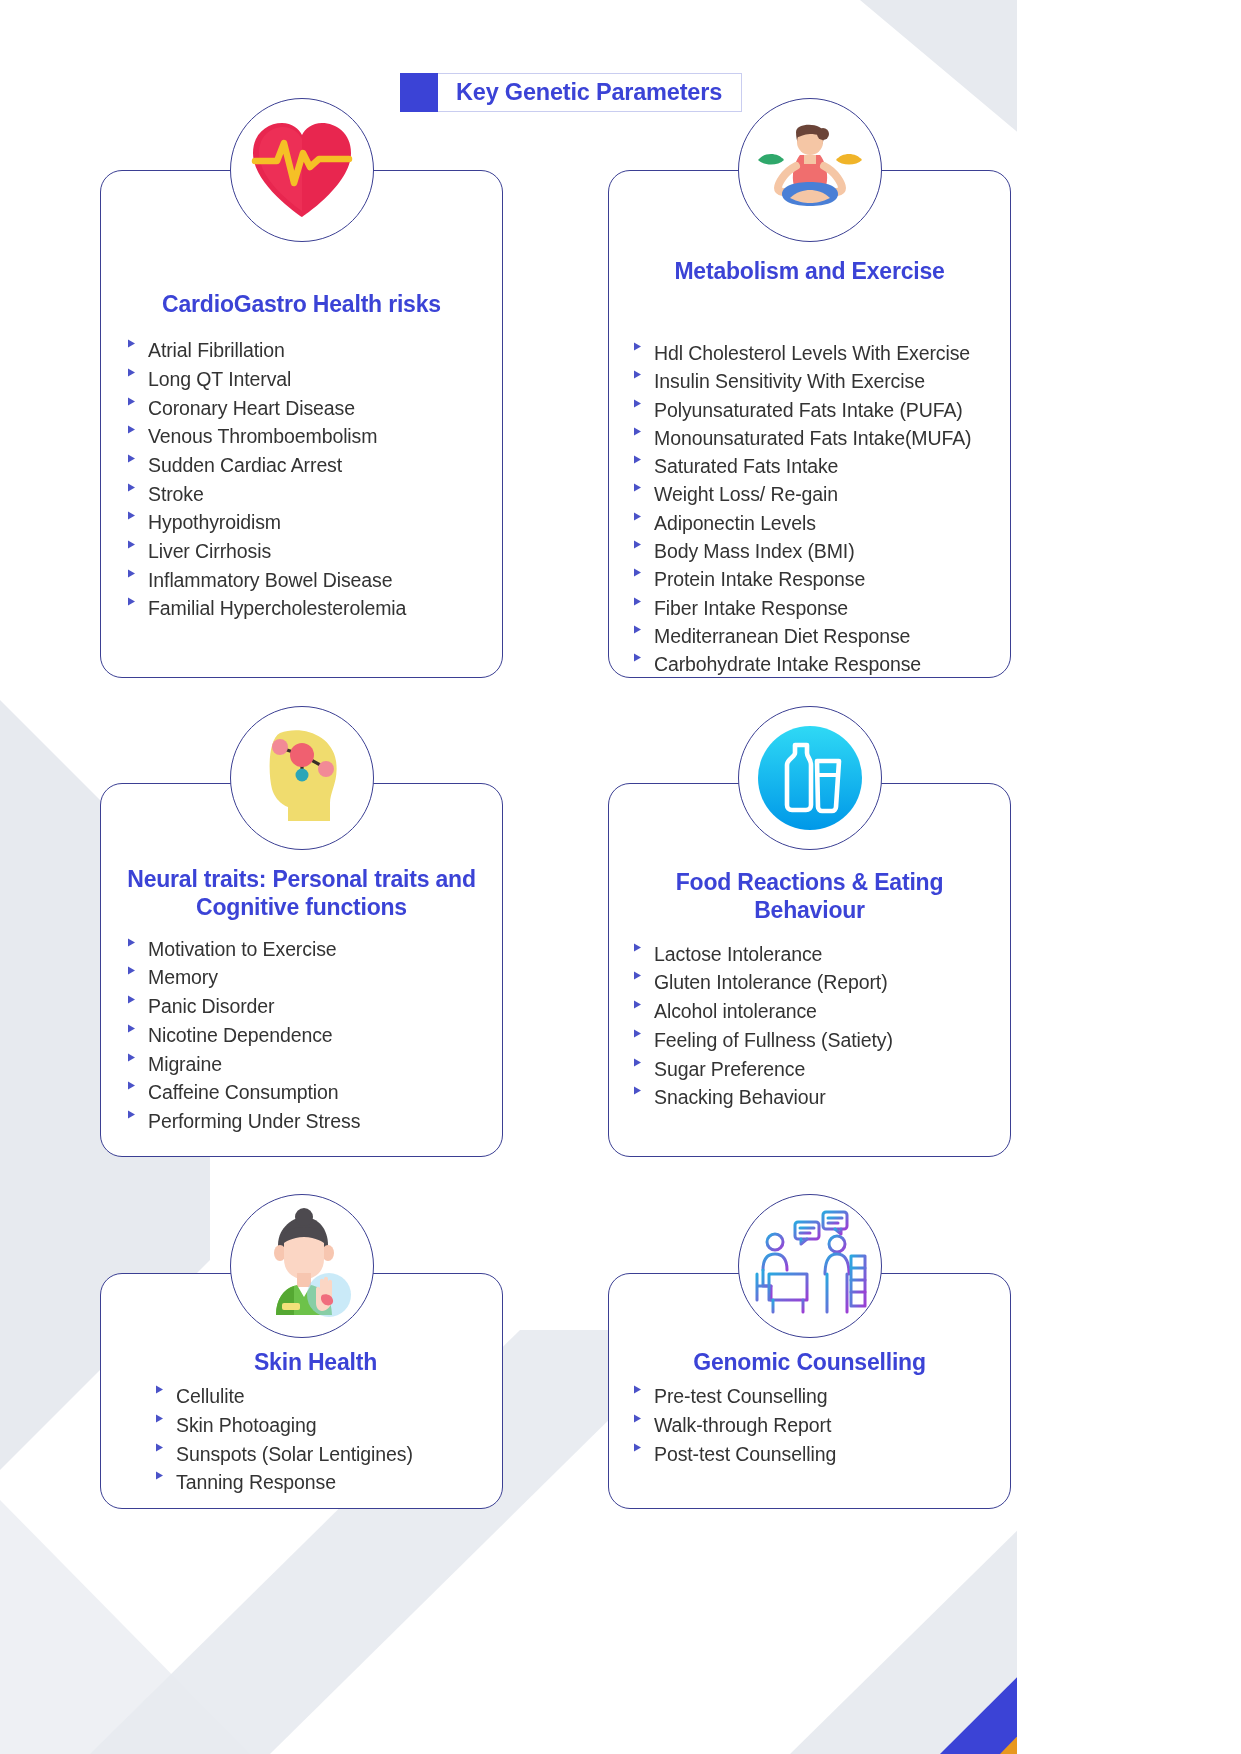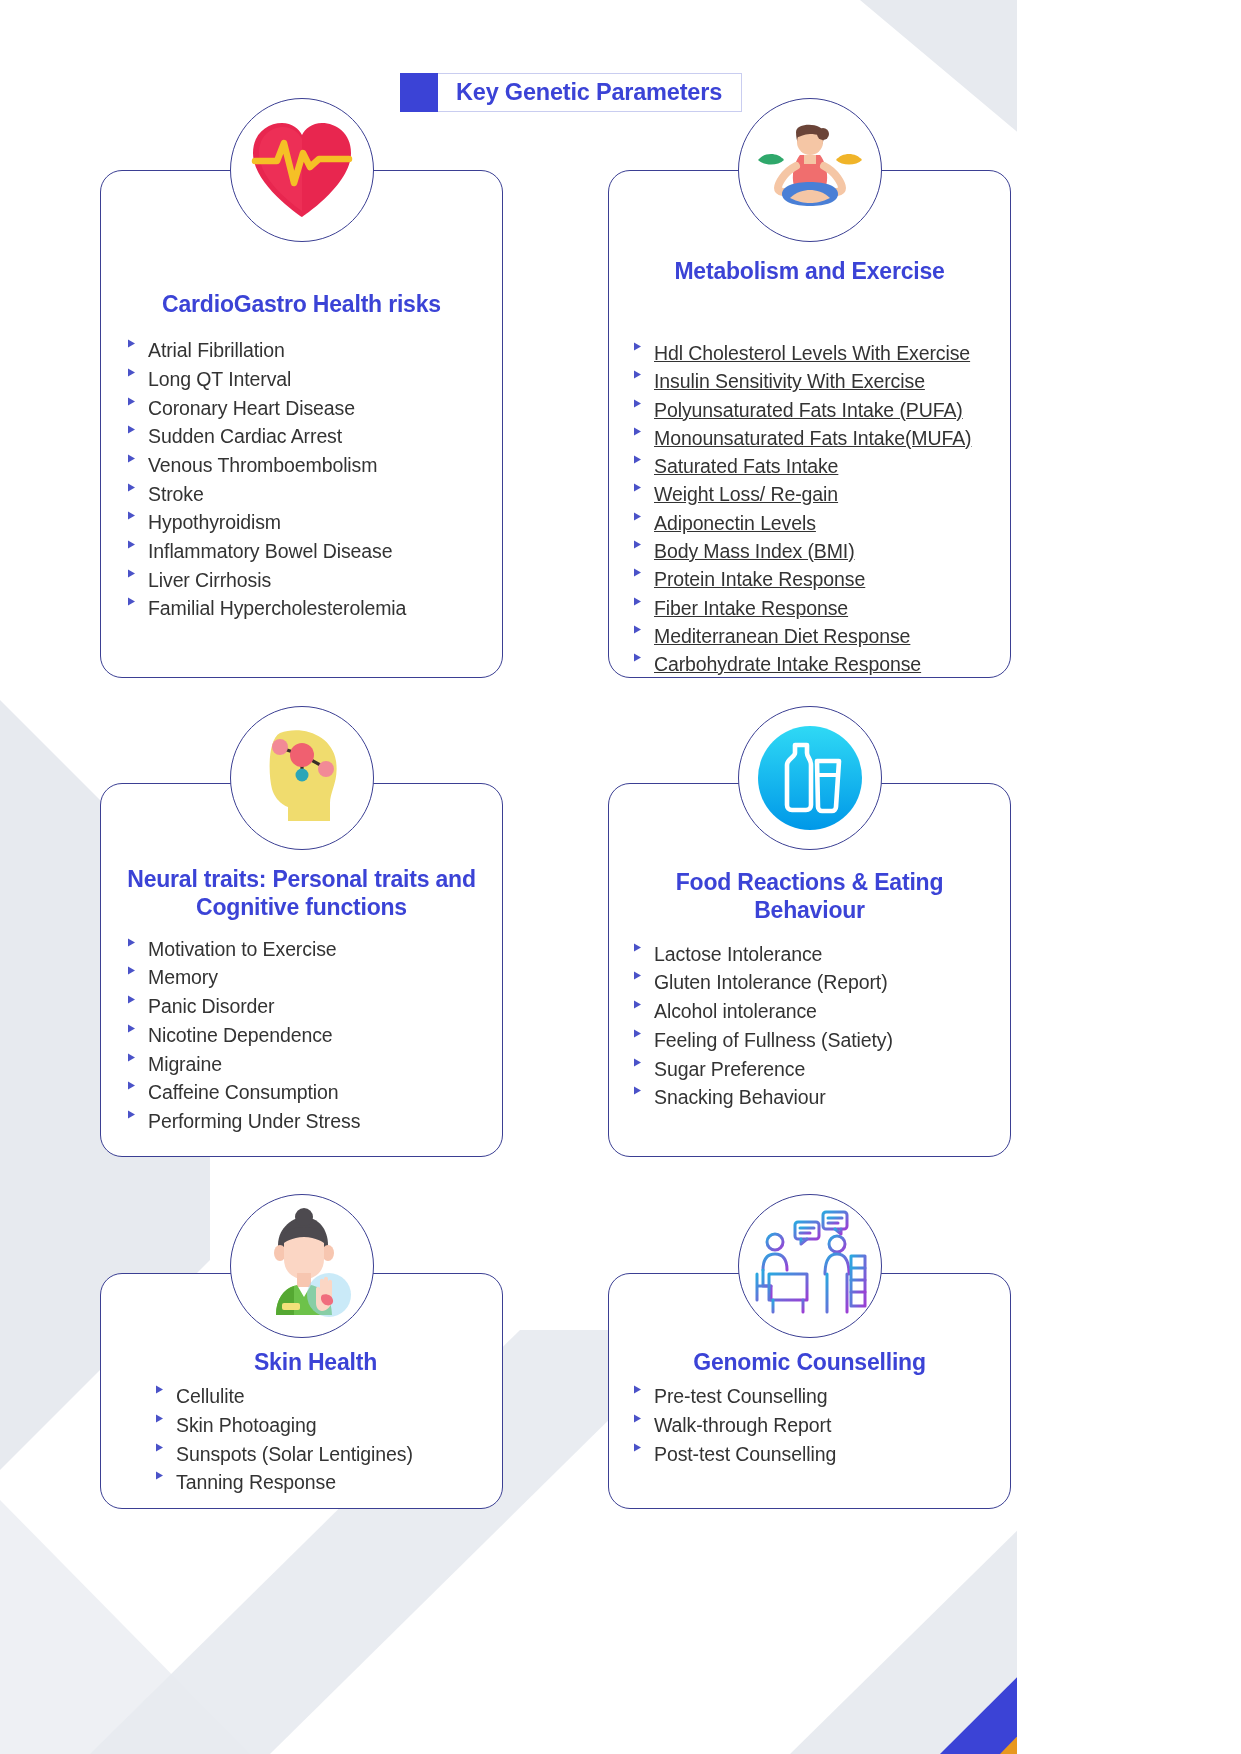--- a/index.html
+++ b/index.html
@@ -143,21 +143,21 @@
   #card-skin    .card-title { margin-top: 75px; }
   #card-genomic .card-title { margin-top: 75px; }
 
   #card-cardio  .card-list { margin-top: 18px; }
   #card-metab   .card-list { margin-top: 18px; }
   #card-neural  .card-list { margin-top: 14px; }
   #card-food    .card-list { margin-top: 16px; }
   #card-skin    .card-list { margin-top: 6px; }
   #card-genomic .card-list { margin-top: 6px; }
 
-  #card-metab  .card-list li { padding: 4.4px 0; text-decoration: underline; }
+  #card-metab  .card-list li { padding: 4.4px 0; }
   #card-metab  .card-list    { padding-left: 24px; }
   #card-food   .card-list    { padding-left: 24px; }
   #card-genomic .card-list   { padding-left: 24px; }
 </style>
 </head>
 <body>
 
 <div id="page">
 
   <div class="bg-layer">
@@ -224,61 +224,61 @@
               </svg>
             </span>
             <span>Coronary Heart Disease</span>
           </li>
         <li>
             <span class="bullet">
               <svg width="9" height="9" viewBox="0 0 9 9">
                 <path d="M1,0.6 L8,4.5 L1,8.4 Z" fill="#4a52c8"></path>
               </svg>
             </span>
+            <span>Venous Thromboembolism</span>
+          </li>
+        <li>
+            <span class="bullet">
+              <svg width="9" height="9" viewBox="0 0 9 9">
+                <path d="M1,0.6 L8,4.5 L1,8.4 Z" fill="#4a52c8"></path>
+              </svg>
+            </span>
             <span>Sudden Cardiac Arrest</span>
           </li>
         <li>
             <span class="bullet">
               <svg width="9" height="9" viewBox="0 0 9 9">
                 <path d="M1,0.6 L8,4.5 L1,8.4 Z" fill="#4a52c8"></path>
               </svg>
             </span>
-            <span>Venous Thromboembolism</span>
-          </li>
-        <li>
-            <span class="bullet">
-              <svg width="9" height="9" viewBox="0 0 9 9">
-                <path d="M1,0.6 L8,4.5 L1,8.4 Z" fill="#4a52c8"></path>
-              </svg>
-            </span>
             <span>Stroke</span>
           </li>
         <li>
             <span class="bullet">
               <svg width="9" height="9" viewBox="0 0 9 9">
                 <path d="M1,0.6 L8,4.5 L1,8.4 Z" fill="#4a52c8"></path>
               </svg>
             </span>
             <span>Hypothyroidism</span>
           </li>
         <li>
             <span class="bullet">
               <svg width="9" height="9" viewBox="0 0 9 9">
                 <path d="M1,0.6 L8,4.5 L1,8.4 Z" fill="#4a52c8"></path>
               </svg>
             </span>
+            <span>Liver Cirrhosis</span>
+          </li>
+        <li>
+            <span class="bullet">
+              <svg width="9" height="9" viewBox="0 0 9 9">
+                <path d="M1,0.6 L8,4.5 L1,8.4 Z" fill="#4a52c8"></path>
+              </svg>
+            </span>
             <span>Inflammatory Bowel Disease</span>
-          </li>
-        <li>
-            <span class="bullet">
-              <svg width="9" height="9" viewBox="0 0 9 9">
-                <path d="M1,0.6 L8,4.5 L1,8.4 Z" fill="#4a52c8"></path>
-              </svg>
-            </span>
-            <span>Liver Cirrhosis</span>
           </li>
         <li>
             <span class="bullet">
               <svg width="9" height="9" viewBox="0 0 9 9">
                 <path d="M1,0.6 L8,4.5 L1,8.4 Z" fill="#4a52c8"></path>
               </svg>
             </span>
             <span>Familial Hypercholesterolemia</span>
           </li>
       </ul>

